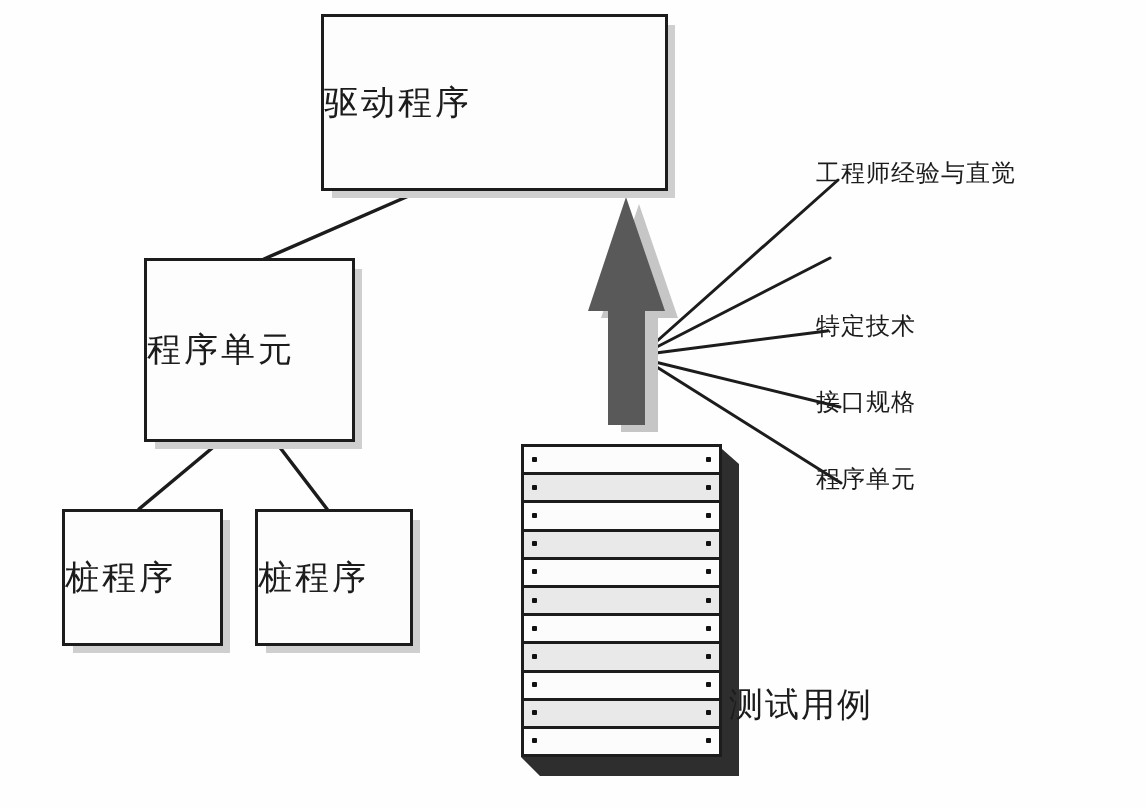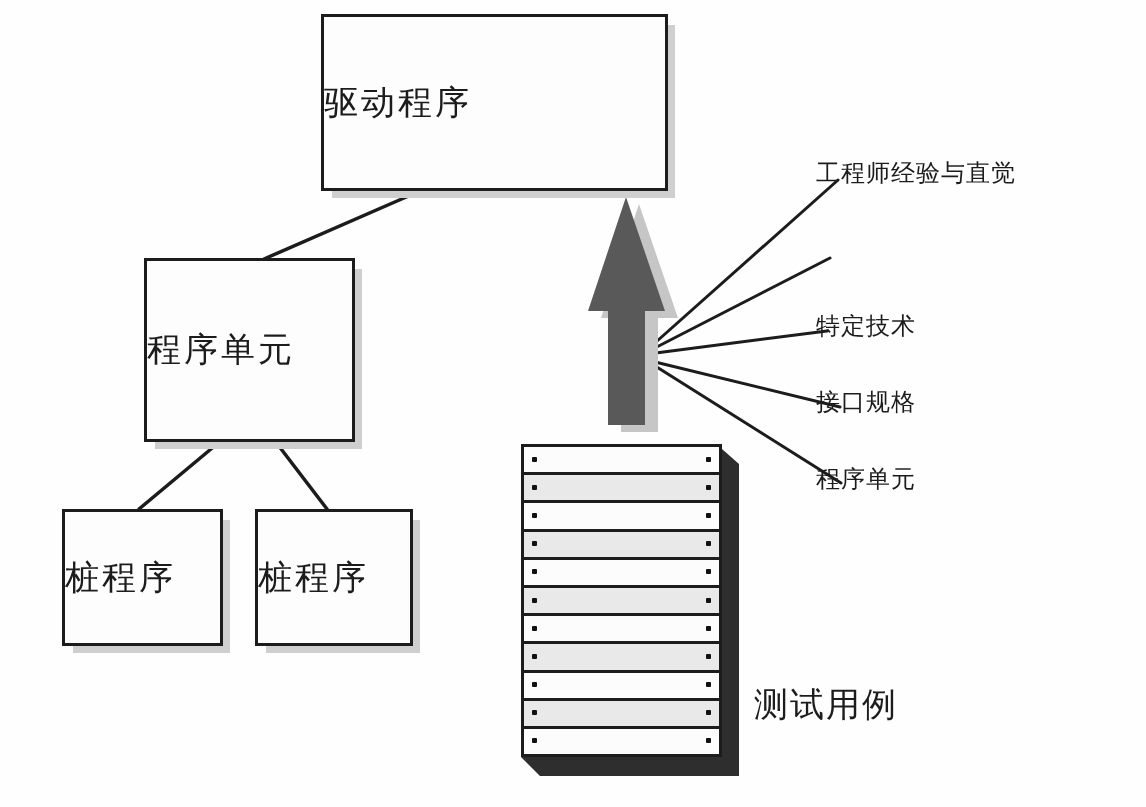--- a/index.html
+++ b/index.html
@@ -64,21 +64,21 @@
   .slat:last-child{border-bottom:none;}
   .slat.alt{background:var(--slat-b);}
   .slat .marker{
     position:absolute;top:50%;width:5px;height:5px;margin-top:-3px;
     background:#111;border-radius:1px;
   }
   .slat .marker.left{left:8px;}
   .slat .marker.right{right:8px;}
 
   .stack-label{
-    position:absolute;z-index:3;left:754px;top:682px;
+    position:absolute;z-index:3;left:729px;top:682px;
     font-size:34px;letter-spacing:2px;white-space:nowrap;
   }
 </style>
 </head>
 <body>
 
 <div class="figure">
 
   <svg class="lines" width="1146" height="807" viewBox="0 0 1146 807">
 

